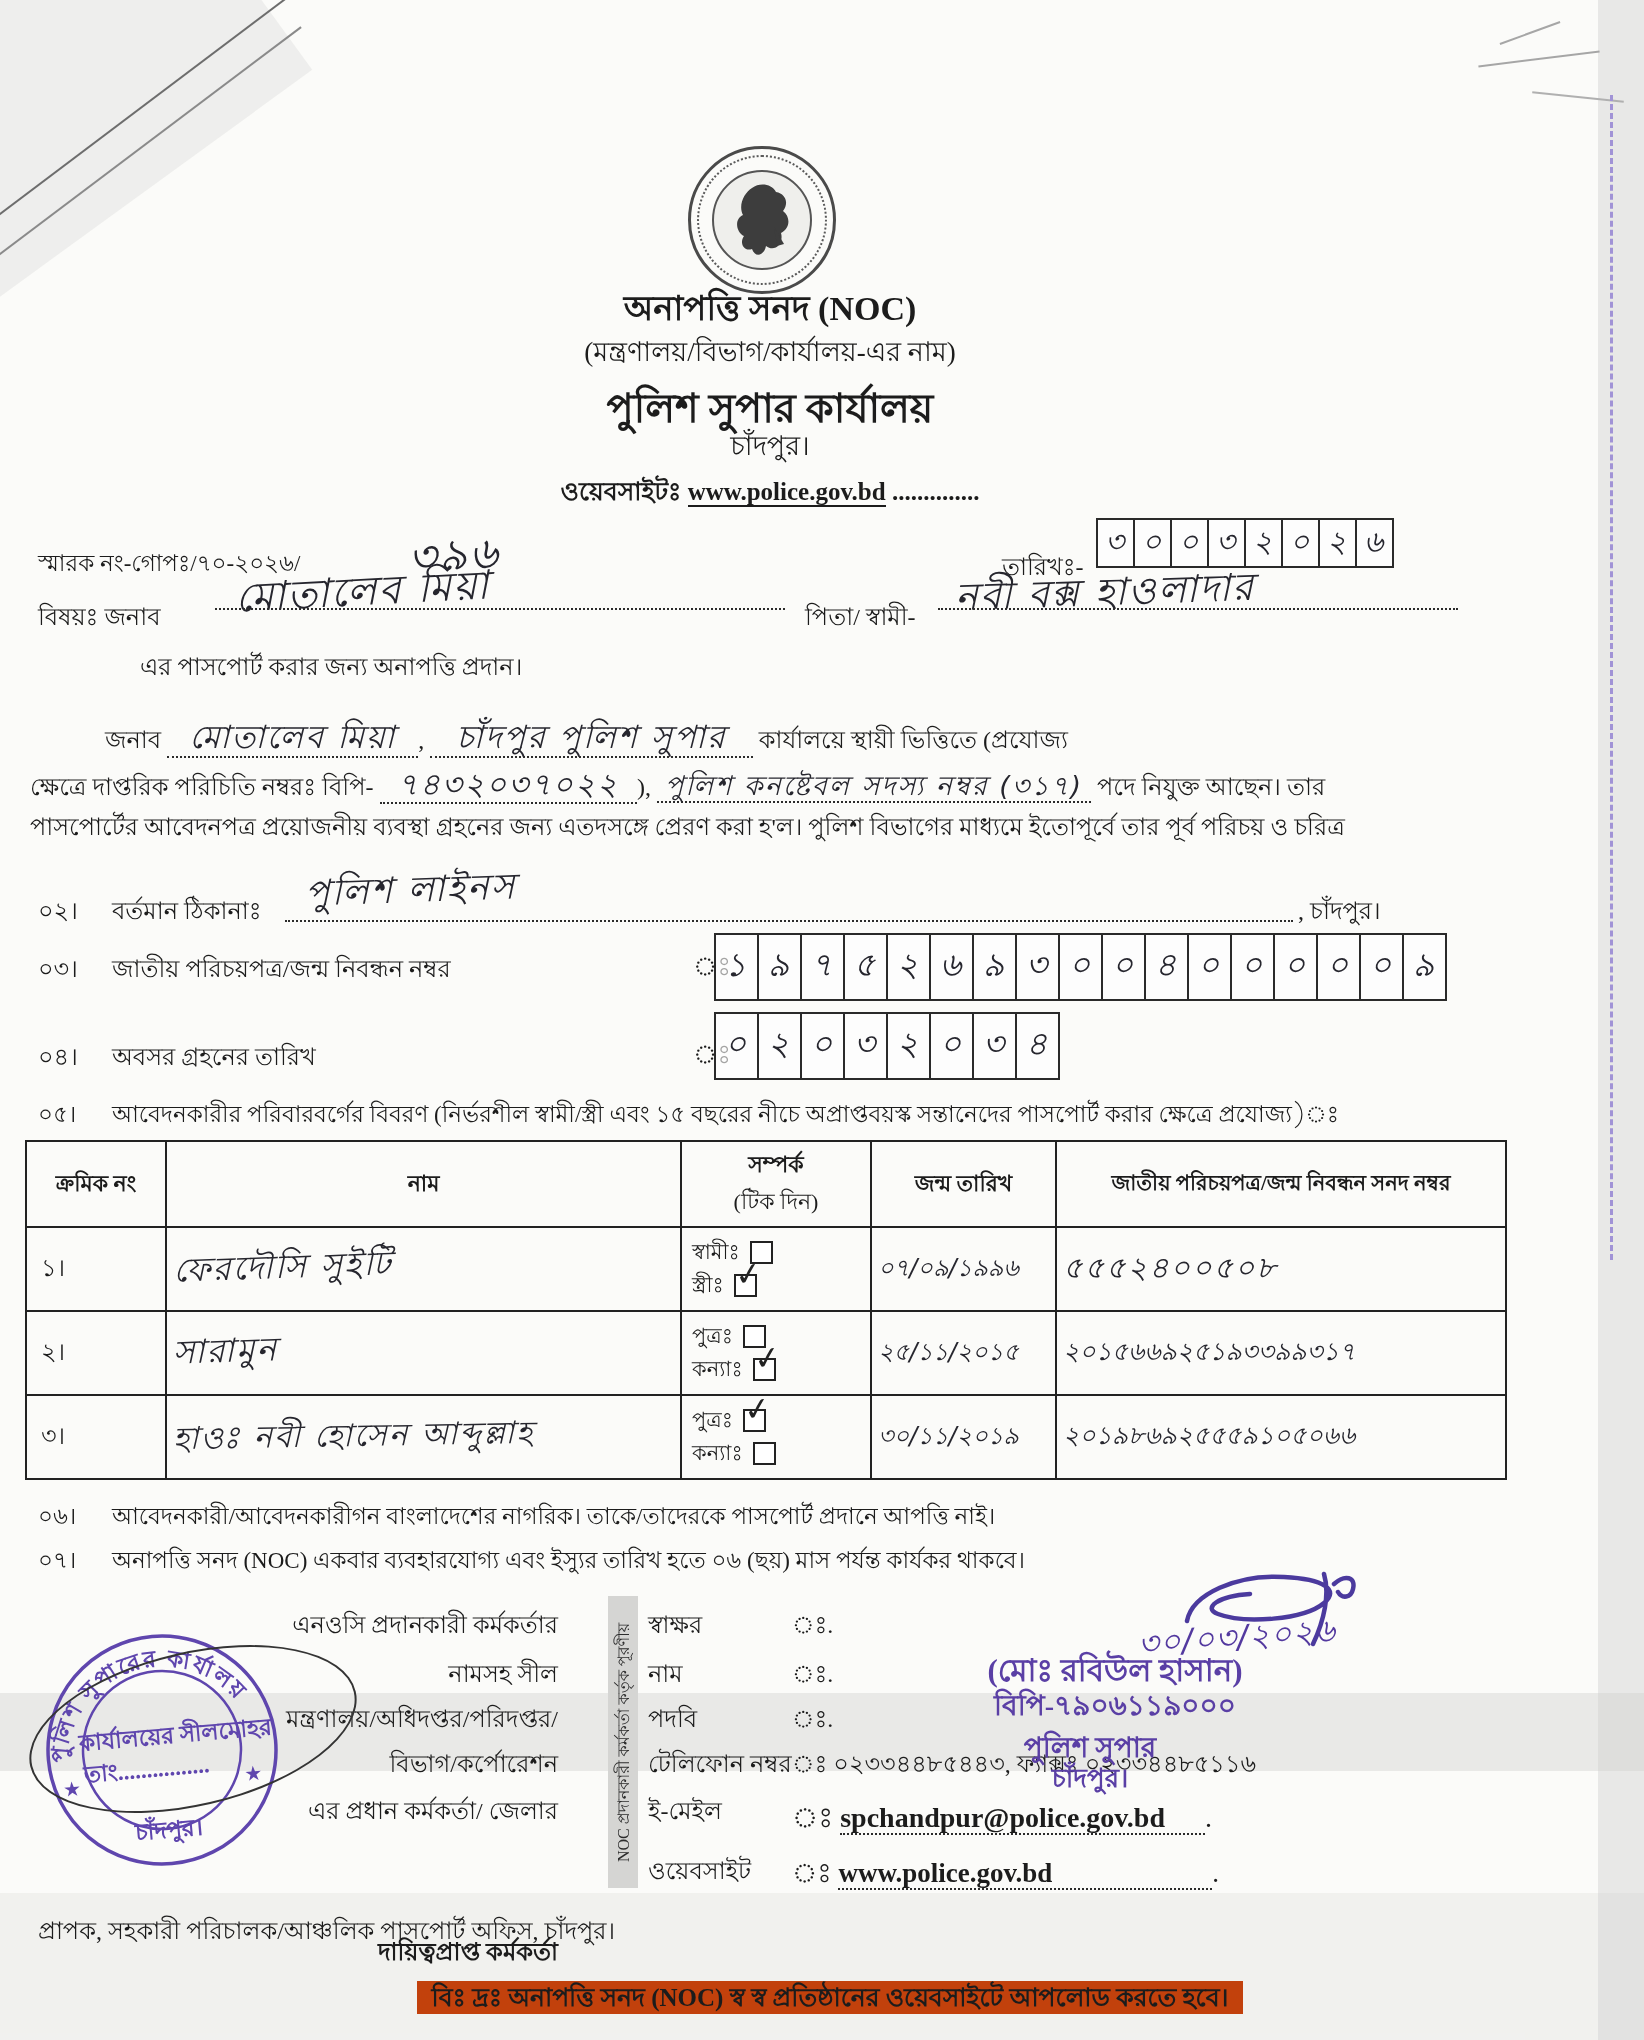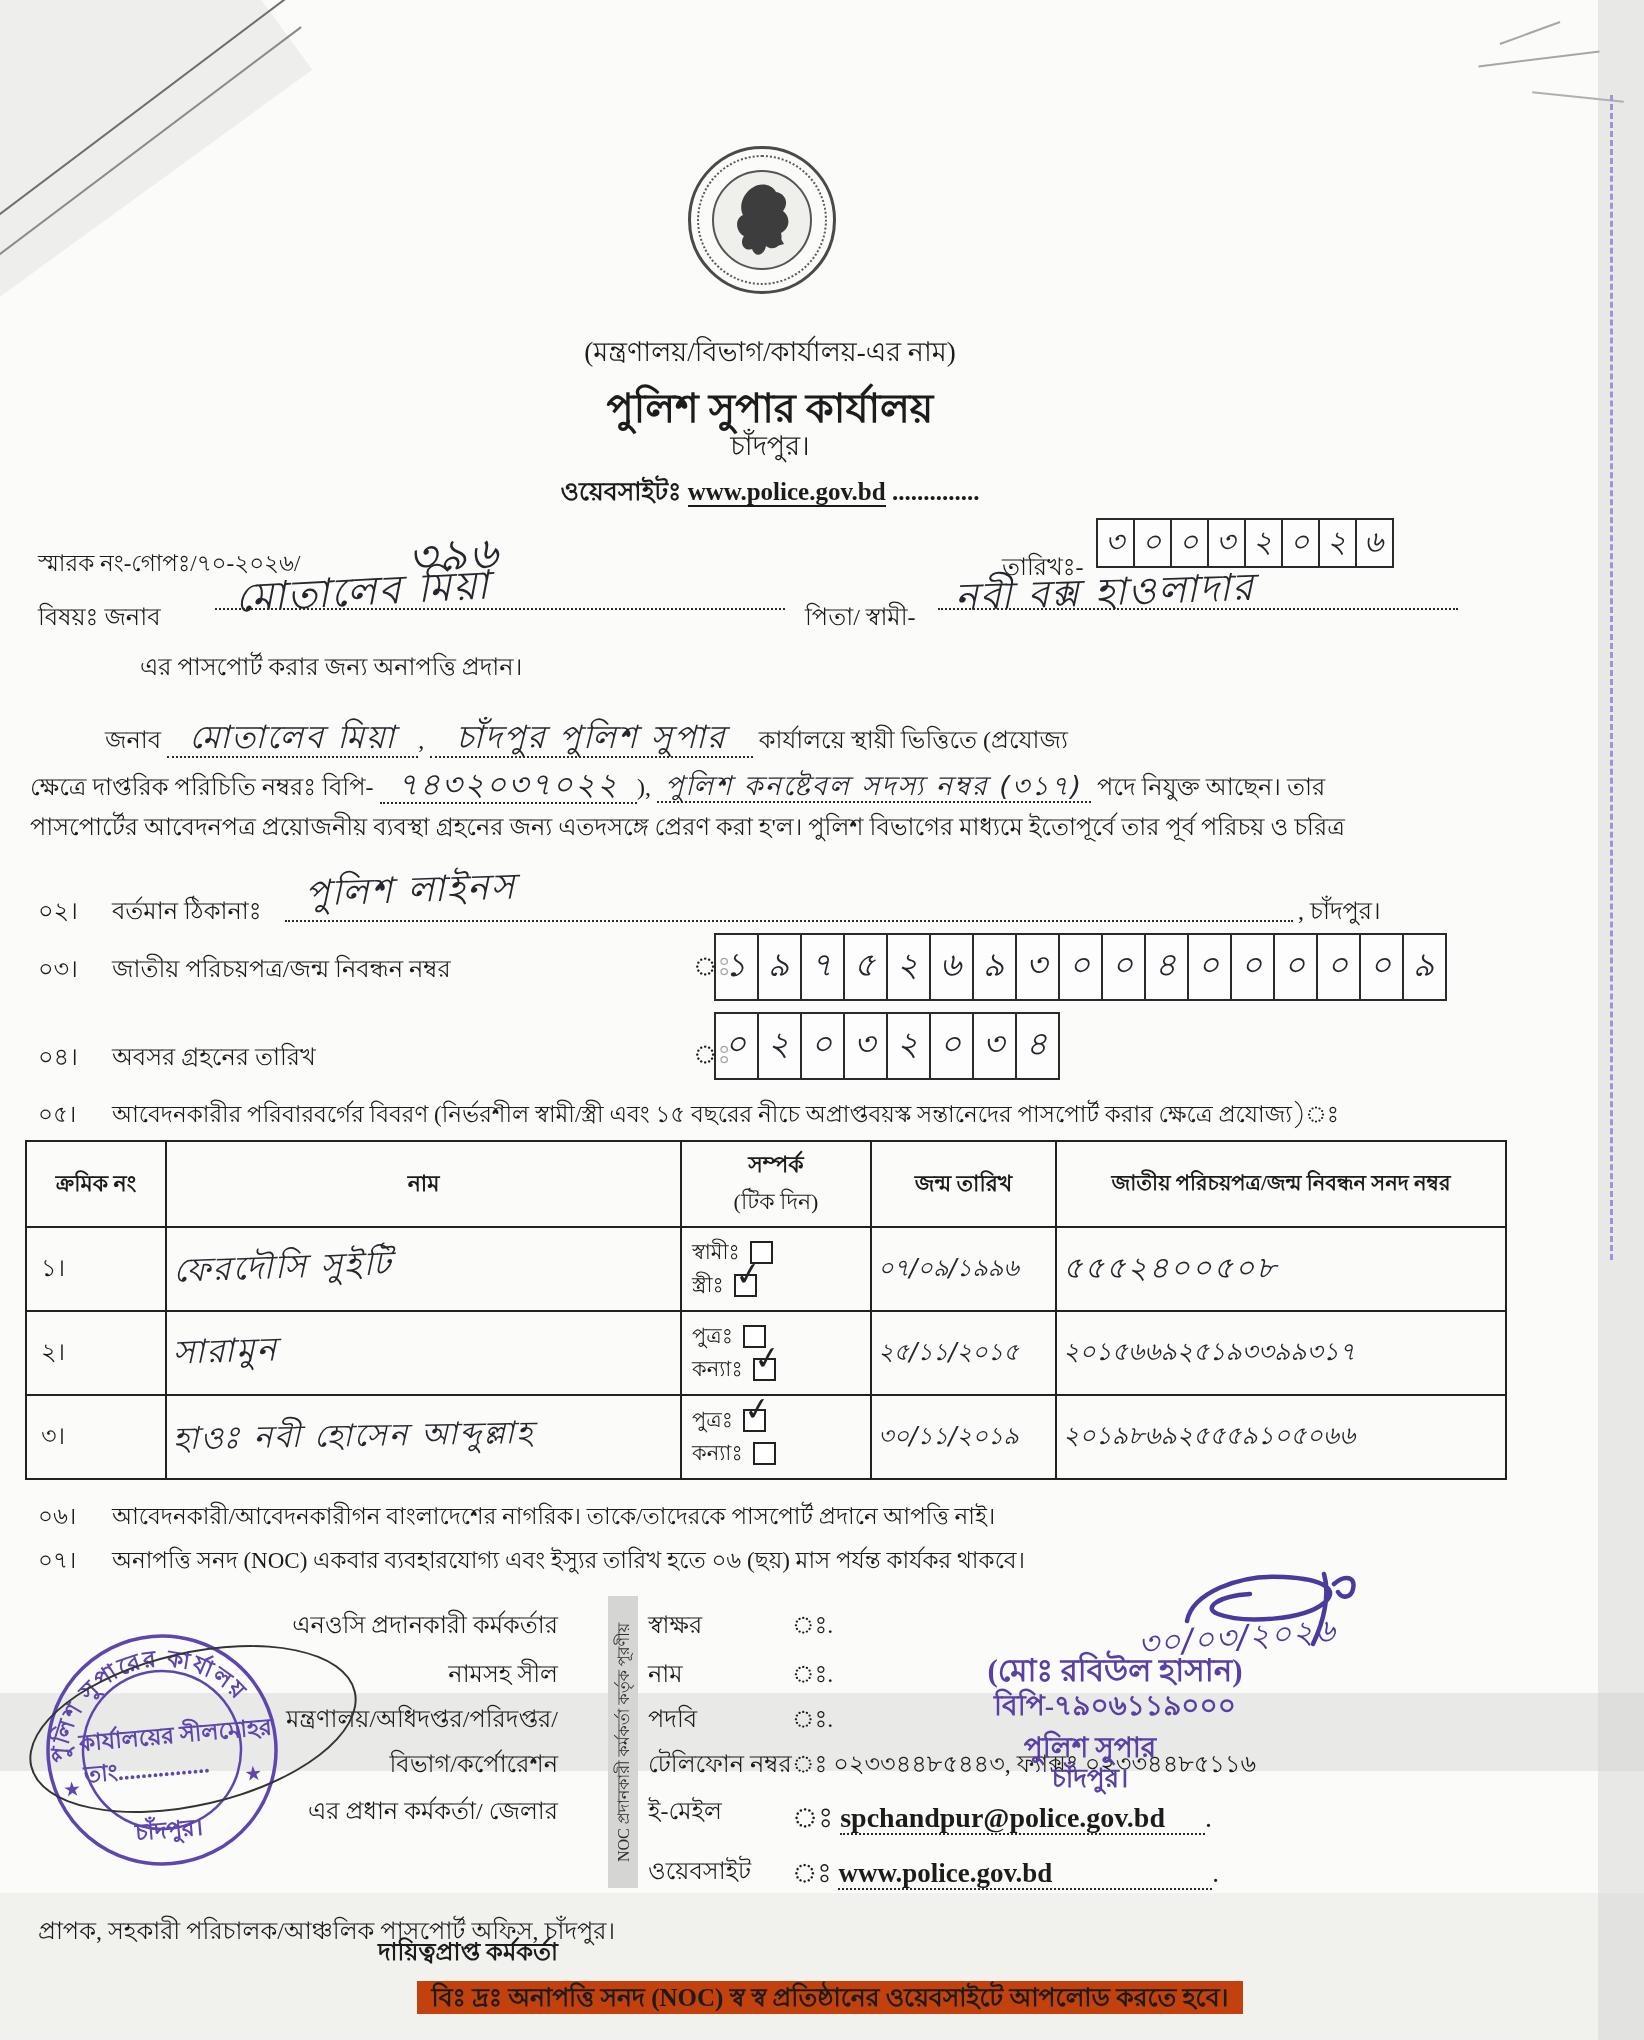--- a/index.html
+++ b/index.html
@@ -63,20 +63,21 @@
     <div style="position:absolute;inset:0;border:3px solid #4a4a4a;border-radius:50%;"></div>
     <div style="position:absolute;inset:9px;border:2px dotted #5a5a5a;border-radius:50%;"></div>
     <div style="position:absolute;inset:24px;border:2px solid #555;border-radius:50%;background:#efefec;overflow:hidden;">
       <svg width="100" height="100" viewBox="0 0 100 100" style="position:absolute;left:0;top:0;">
         <path d="M38,16 C46,10 58,12 62,20 C72,22 75,31 69,39 C77,45 76,57 67,61 C70,71 61,81 52,74 C50,84 41,86 38,77 C30,80 25,71 30,64 C22,60 20,47 29,43 C24,33 30,21 38,16 Z" fill="#3d3d3d"></path>
         <path d="M60,55 L70,72 L63,74 Z" fill="#3d3d3d"></path>
       </svg>
     </div>
   </div>
 
+  <div class="ctr b" style="top:282px;font-size:34px;">অনাপত্তি সনদ (NOC)</div>
   <div class="ctr" style="top:331px;font-size:27px;">(মন্ত্রণালয়/বিভাগ/কার্যালয়-এর নাম)</div>
   <div class="ctr b" style="top:377px;font-size:40px;">পুলিশ সুপার কার্যালয়</div>
   <div class="ctr" style="top:425px;font-size:27px;">চাঁদপুর।</div>
   <div class="ctr b" style="top:472px;font-size:25px;">
     <span>ওয়েবসাইটঃ</span>
     <span class="uline">www.police.gov.bd</span>
     <span>.............</span><span>.</span>
   </div>
 
   <div class="abs" style="left:38px;top:545px;font-size:23px;">স্মারক নং-গোপঃ/৭০-২০২৬/</div>

